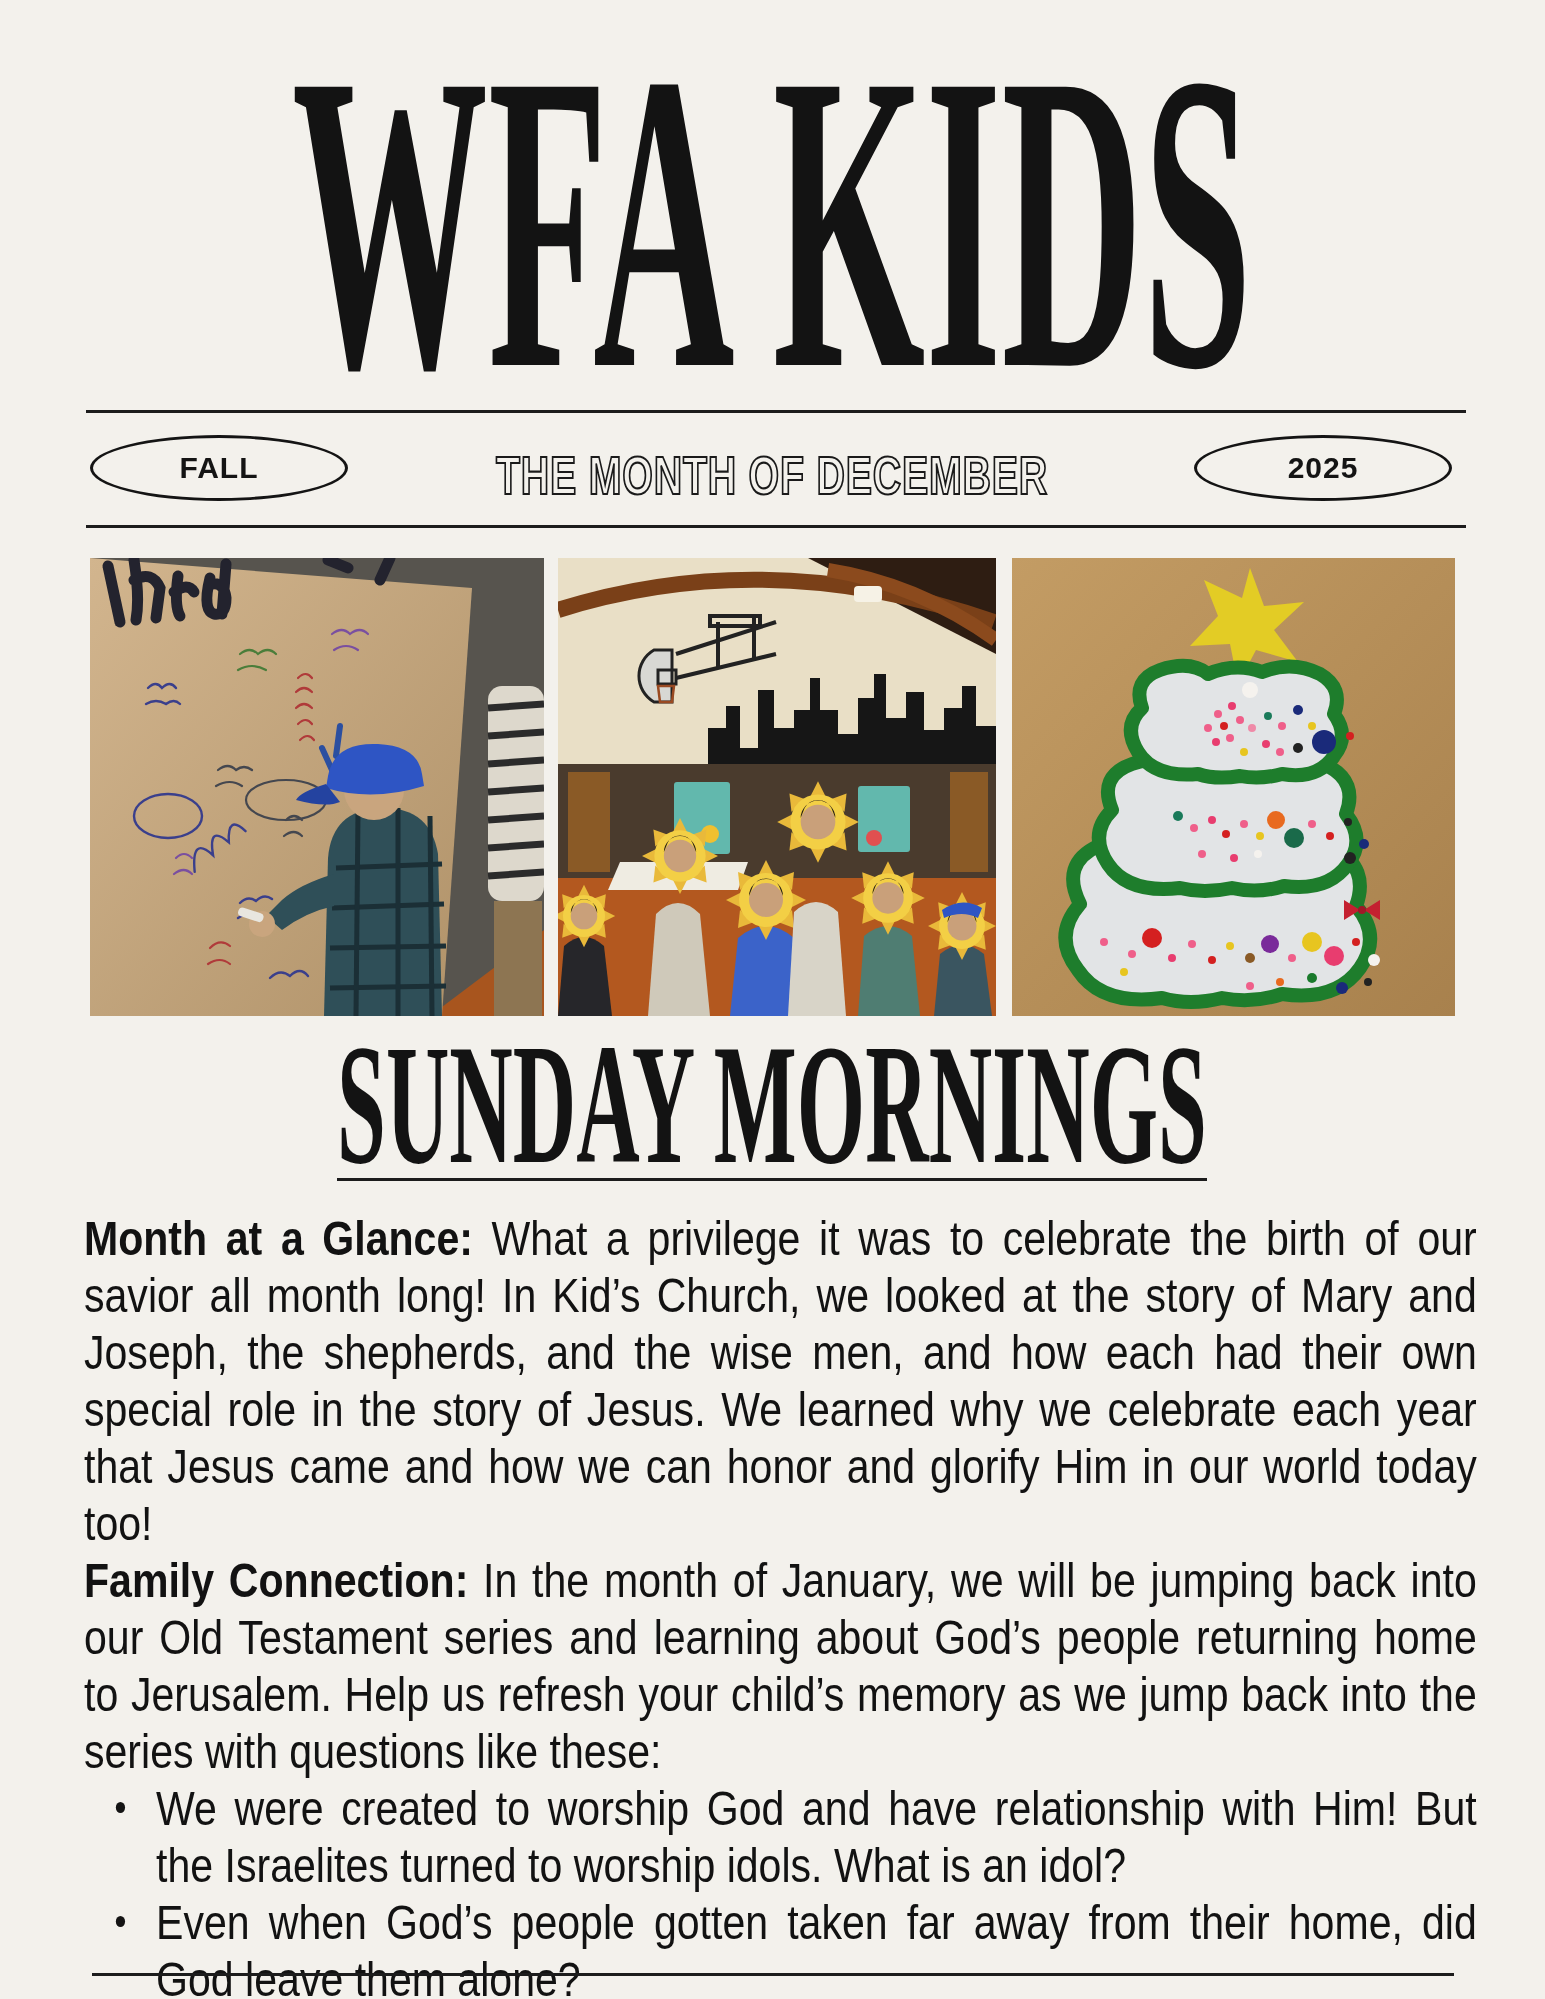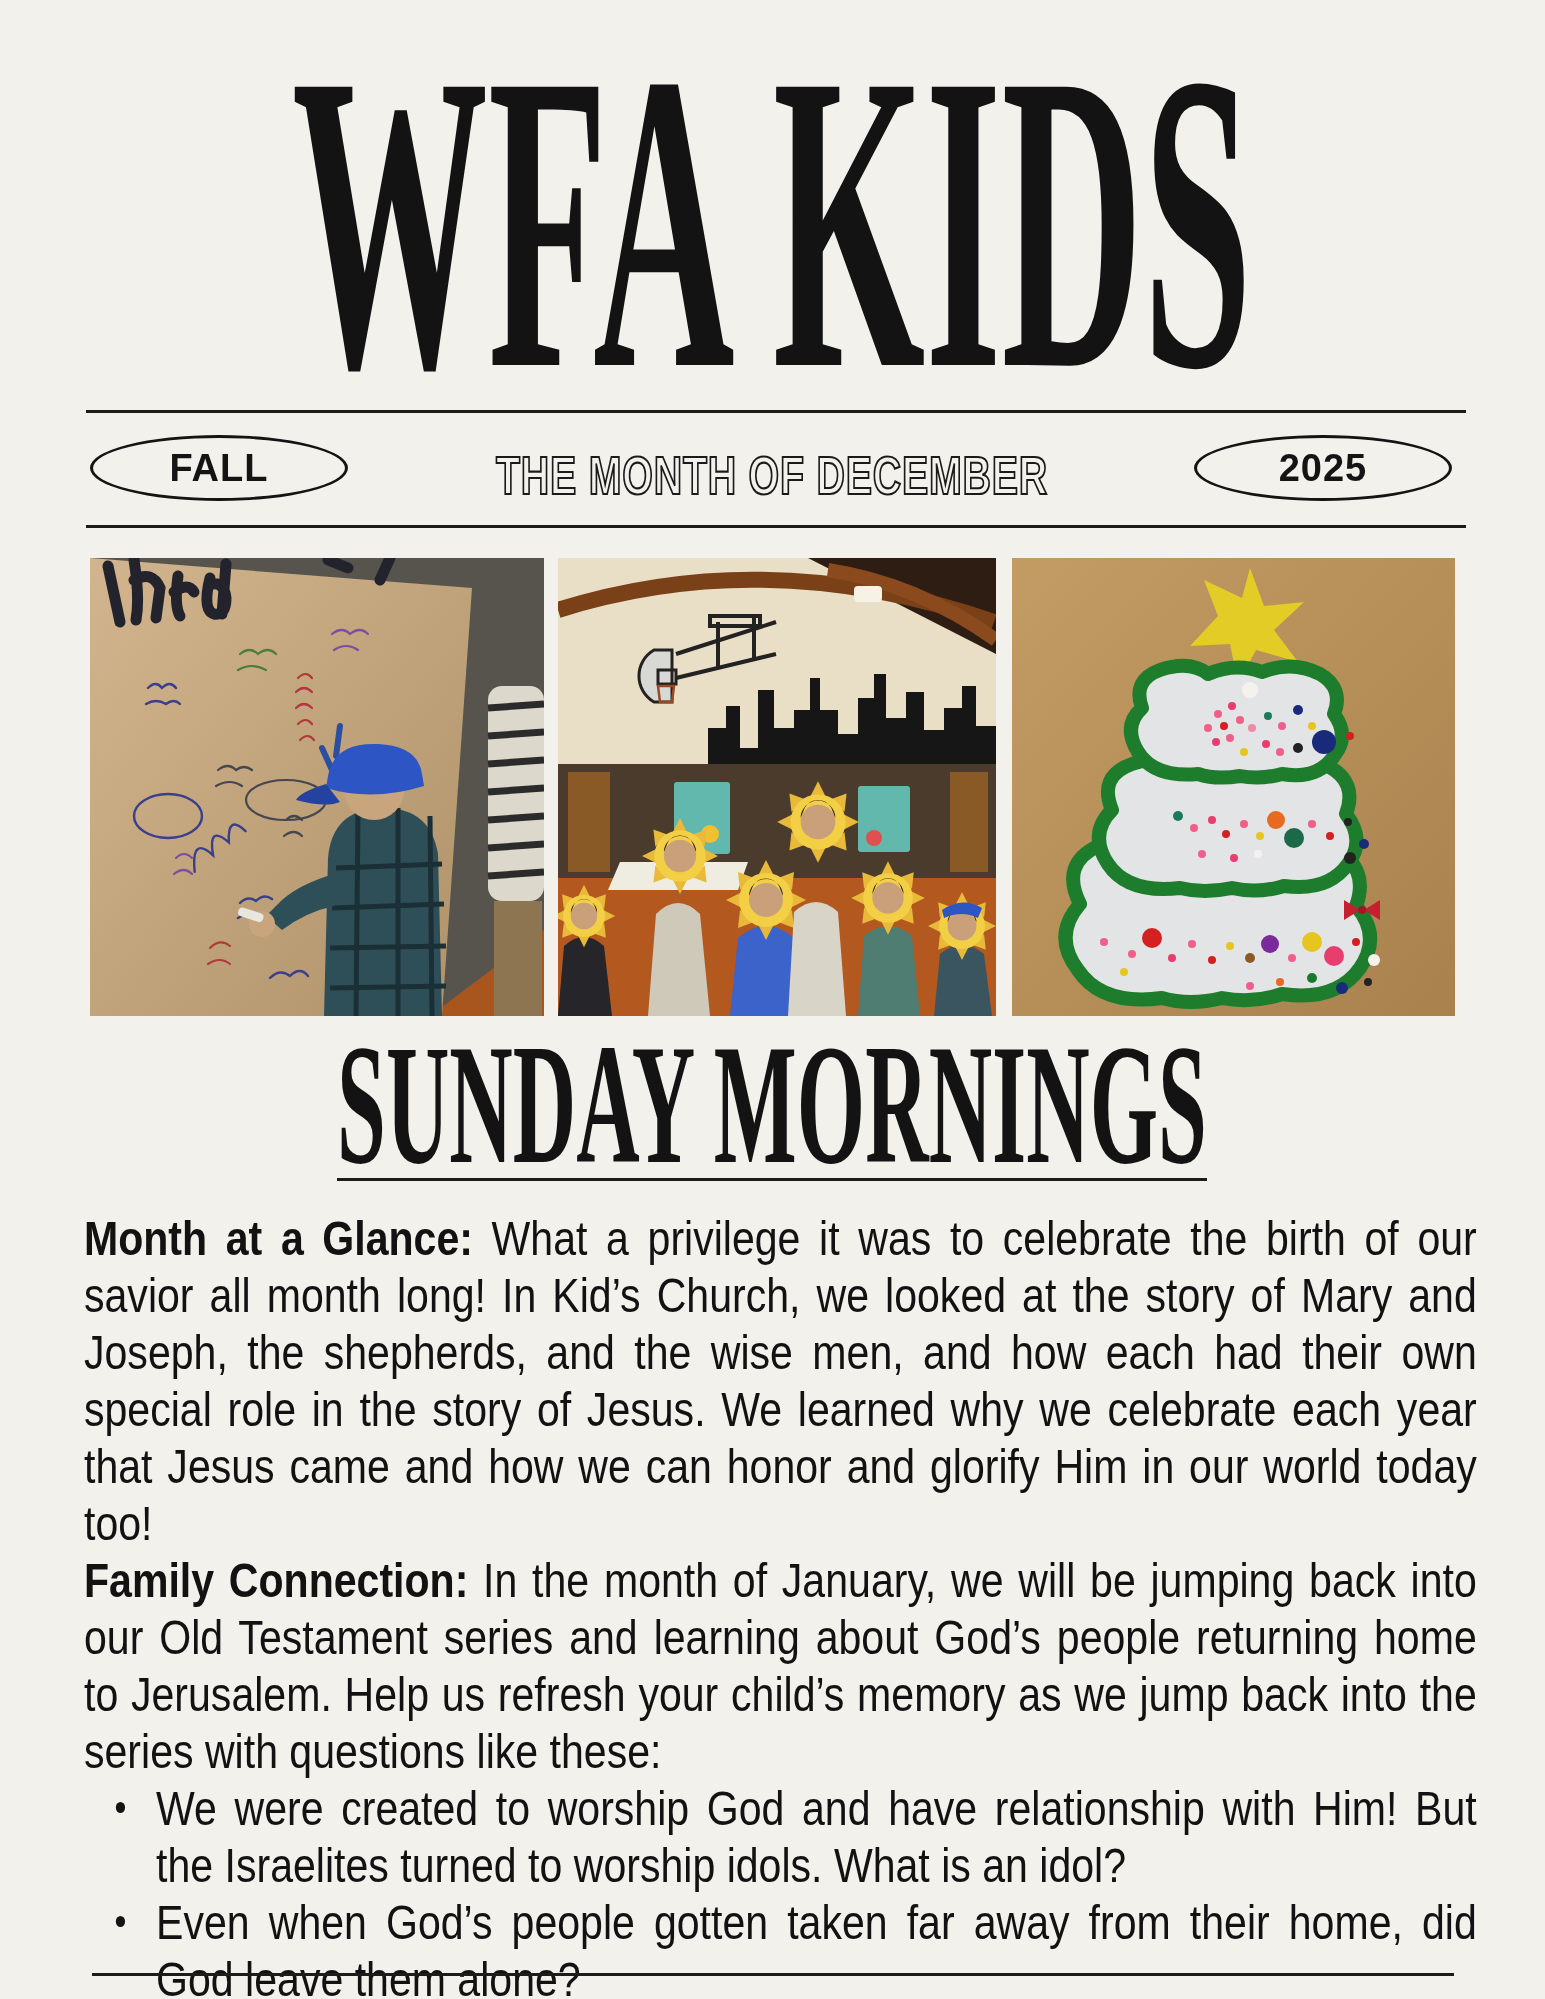--- a/index.html
+++ b/index.html
@@ -24,21 +24,21 @@
   .rule{position:absolute;background:#1c1c1c;height:3px;}
   .rule-top{left:86px;top:410px;width:1380px;}
   .rule-mid{left:86px;top:525px;width:1380px;}
   .rule-bottom{left:92px;top:1973px;width:1362px;height:3px;}
 
   
   .badge{
     position:absolute;top:435px;width:258px;height:66px;
     border:3px solid #141414;border-radius:50%;
     display:flex;align-items:center;justify-content:center;
-    font-weight:bold;font-size:38px;letter-spacing:1px;
+    font-weight:bold;font-size:30px;letter-spacing:1px;
     box-sizing:border-box;
   }
   .badge-fall{left:90px;}
   .badge-year{left:1194px;text-align:center;}
   .month-banner{position:absolute;left:392px;top:440px;width:760px;height:70px;}
   .month-banner text{
     font-family:"Liberation Sans",sans-serif;
     font-weight:bold;
     fill:none;stroke:#1a1a1a;stroke-width:2.2px;
     letter-spacing:1px;

